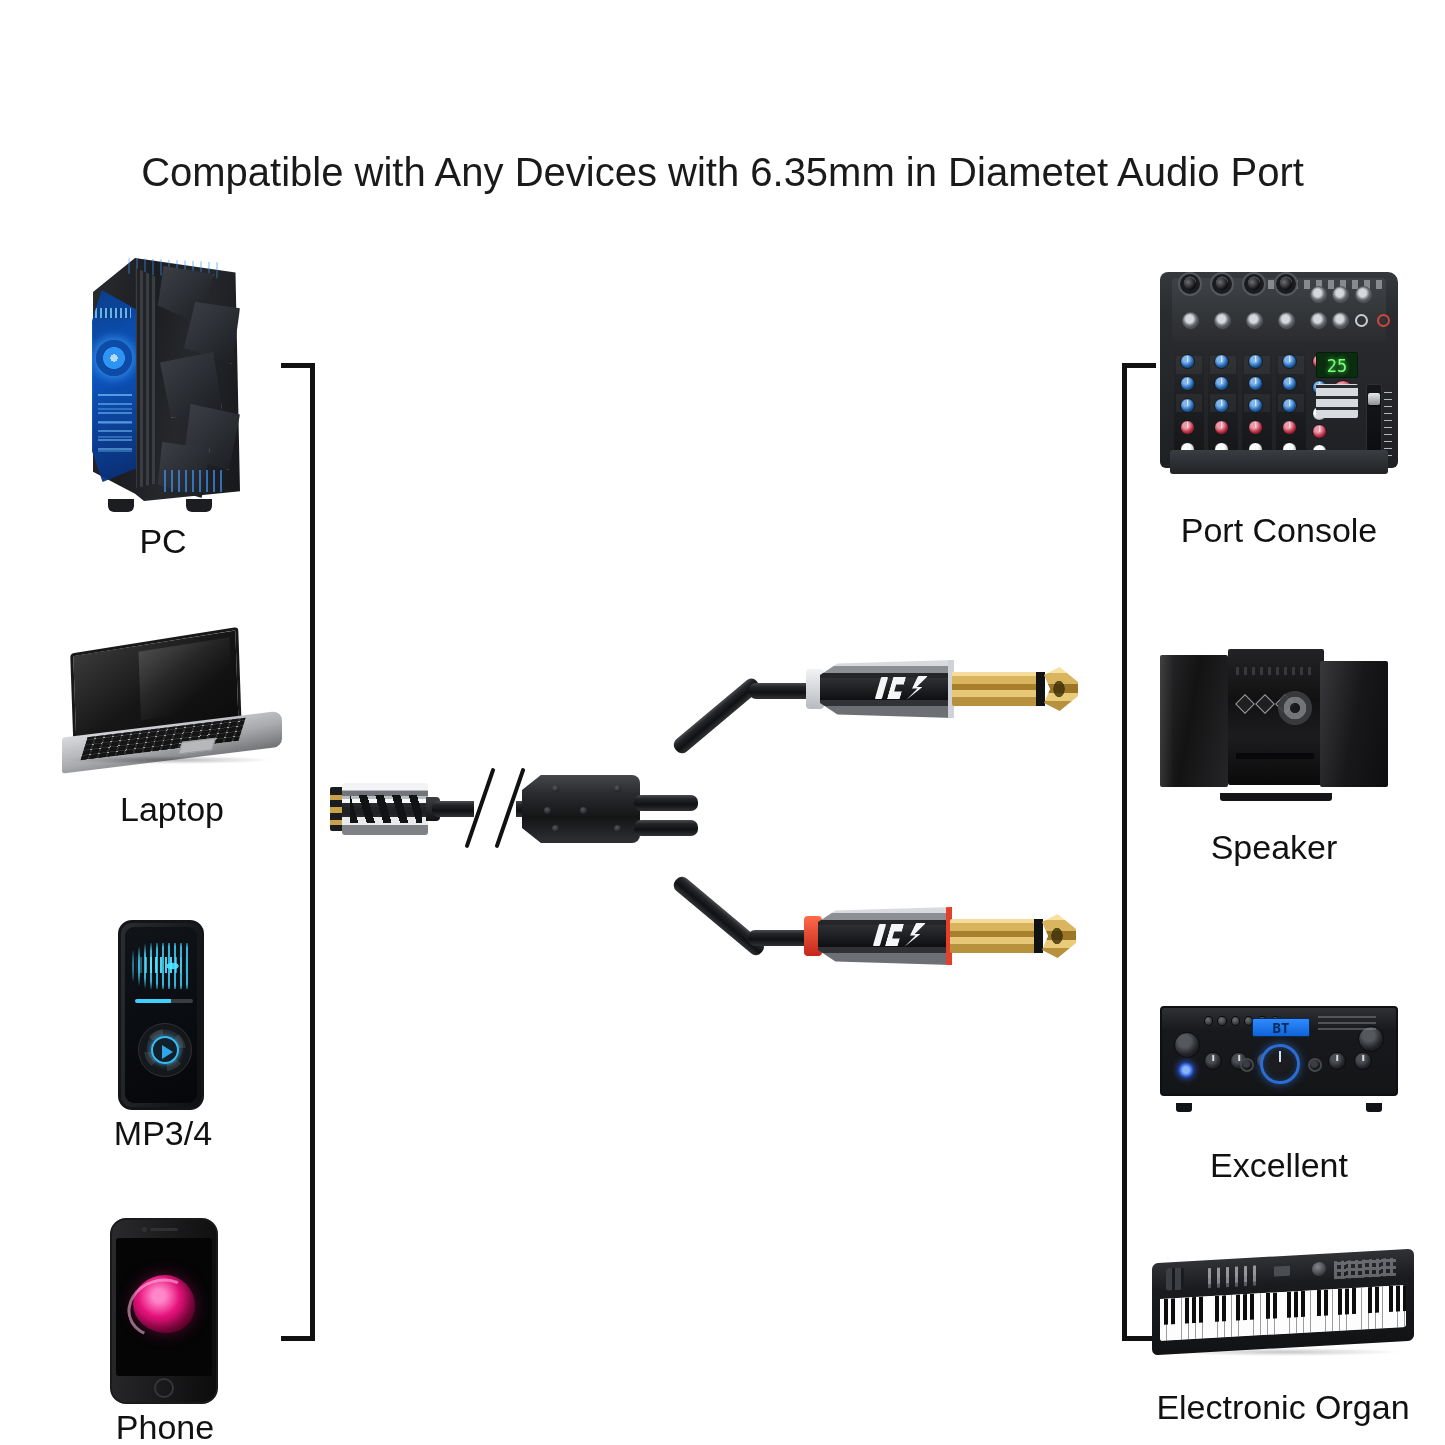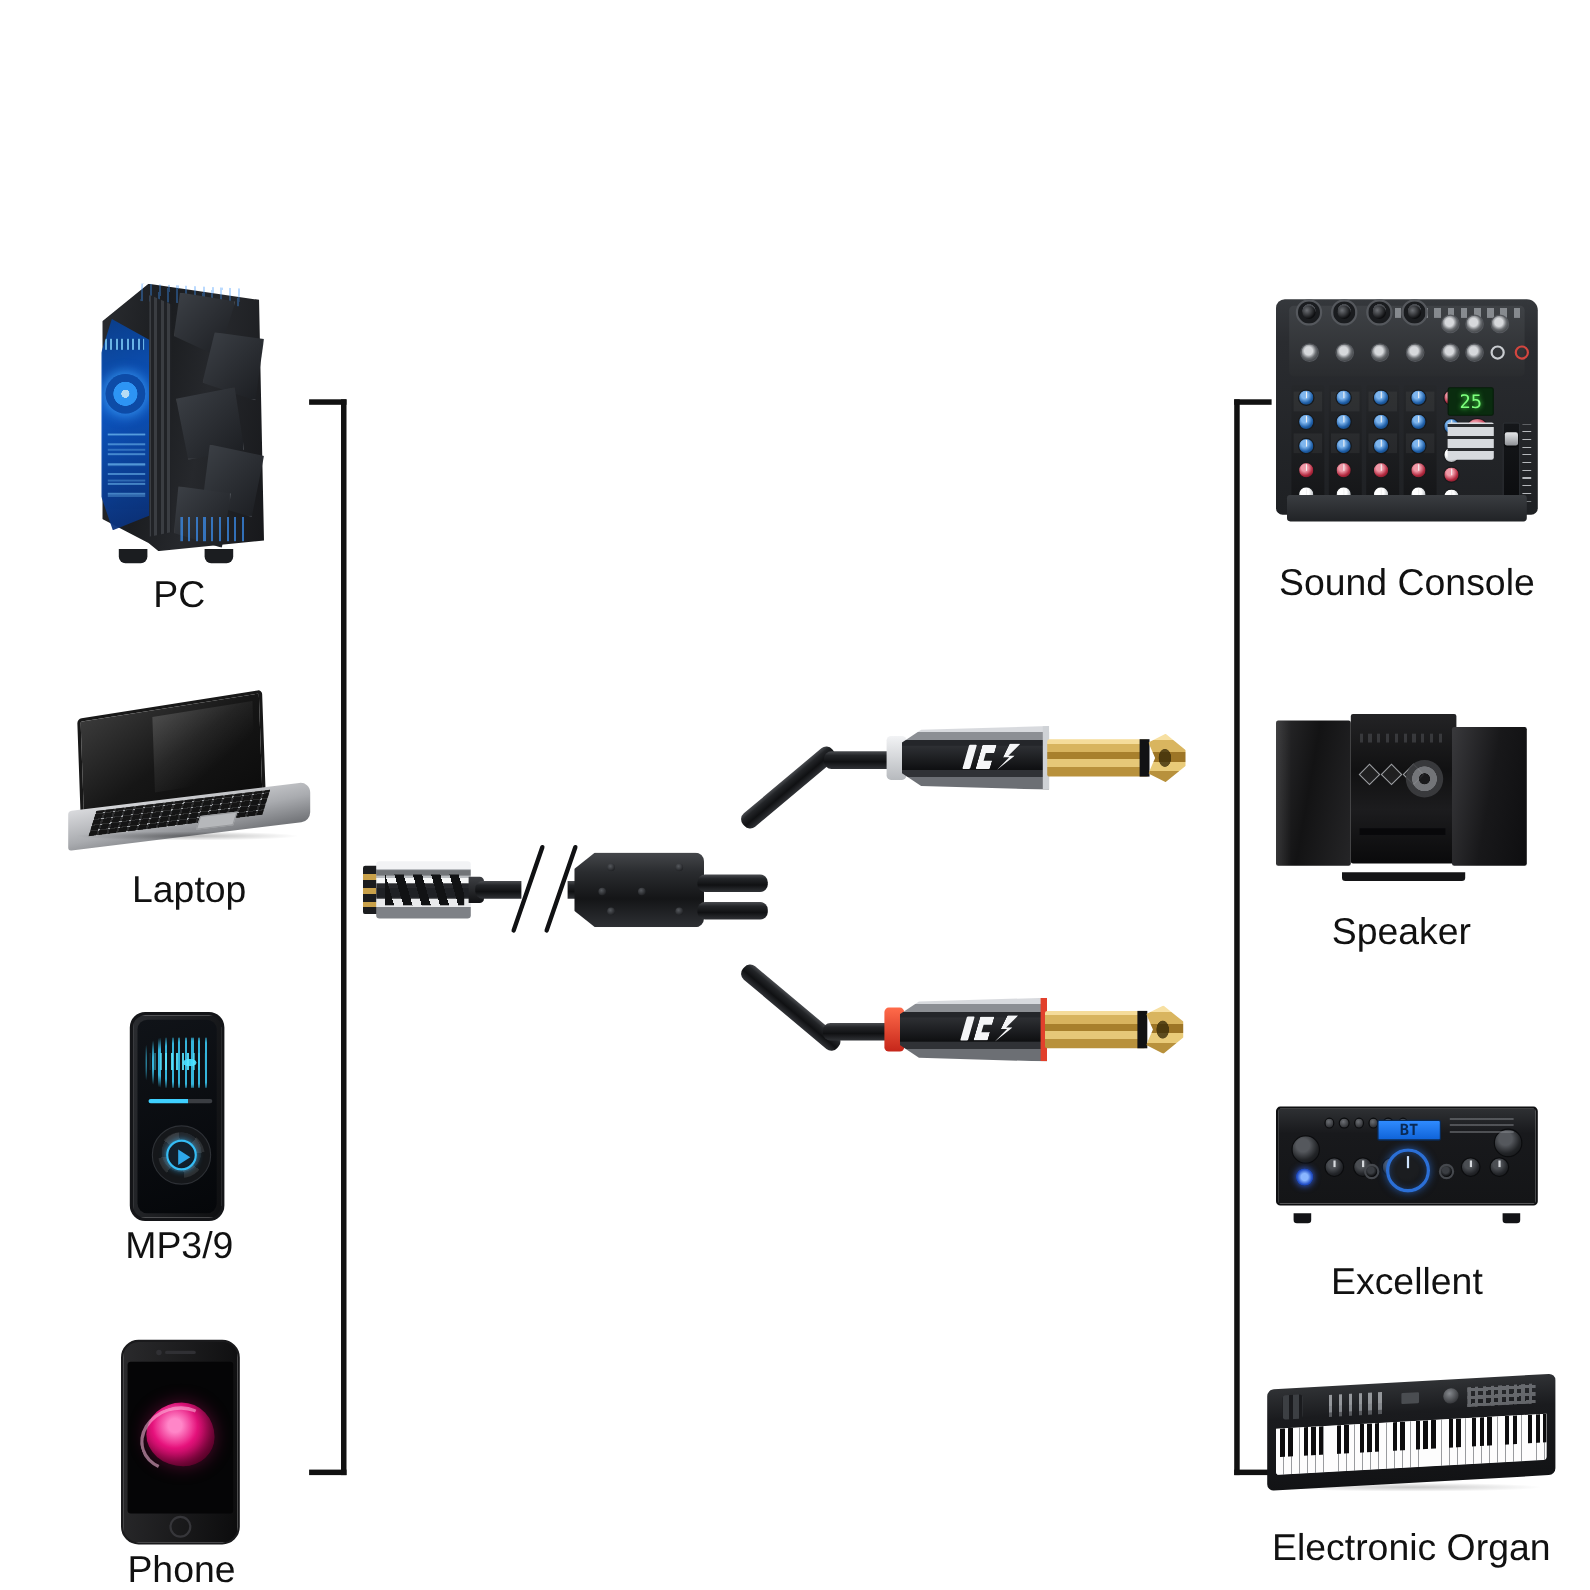--- a/index.html
+++ b/index.html
@@ -575,20 +575,21 @@
     content:""; position:absolute; left:8px; top:12px; width:14px; height:20px;
     background: radial-gradient(ellipse at 50% 50%, #3a2c08 0 55%, transparent 60%);
     opacity:.8;
   }
 </style>
 </head>
 <body>
 
 <div id="page">
 
+  <div class="subtitle">Compatible with Any Devices with 6.35mm in Diametet Audio Port</div>
 
   <div class="bracket bracket-left" style="left:276px; top:363px; width:39px; height:978px;">
     <div class="stem"></div>
     <div class="tab t"></div>
     <div class="tab b"></div>
   </div>
 
   <div class="bracket bracket-right" style="left:1122px; top:363px; width:39px; height:978px;">
     <div class="stem"></div>
     <div class="tab t"></div>
@@ -633,21 +634,21 @@
     <div class="art mp3">
       <div class="shell"></div>
       <div class="screen">
         <div class="wave"></div>
         <div class="wave2"></div>
         <div class="prog"></div>
         <div class="dpad"></div>
         <div class="play"></div>
       </div>
     </div>
-    <div class="caption" style="left:-55px; width:200px; top:196px;">MP3/9</div>
+    <div class="caption" style="left:-55px; width:200px; top:196px;">MP3/4</div>
   </div>
 
   <div class="slot" style="left:110px; top:1218px; width:110px; height:230px;">
     <div class="art phone">
       <div class="shell"></div>
       <div class="speaker"></div>
       <div class="cam"></div>
       <div class="screen">
           <div class="drop"></div>
         </div>
@@ -725,21 +726,21 @@
       <div class="knob red" style="left:152px; top:166px;"></div>
       <div class="knob white" style="left:152px; top:186px;"></div>
 
       <div class="lcd">25</div>
       <div class="bigknob"></div>
       <div class="btnrow"></div>
       <div class="faderslot"></div>
       <div class="scale"></div>
       <div class="bottomrow"></div>
     </div>
-    <div class="caption" style="top:255px;">Sound Console</div>
+    <div class="caption" style="top:255px;">Port Console</div>
   </div>
 
   <div class="slot" style="left:1158px; top:645px; width:232px; height:230px;">
     <div class="art spk">
       <div class="left"></div>
       <div class="center">
         <div class="strip"></div>
         <div class="btns">
             <i></i>
             <i></i>

